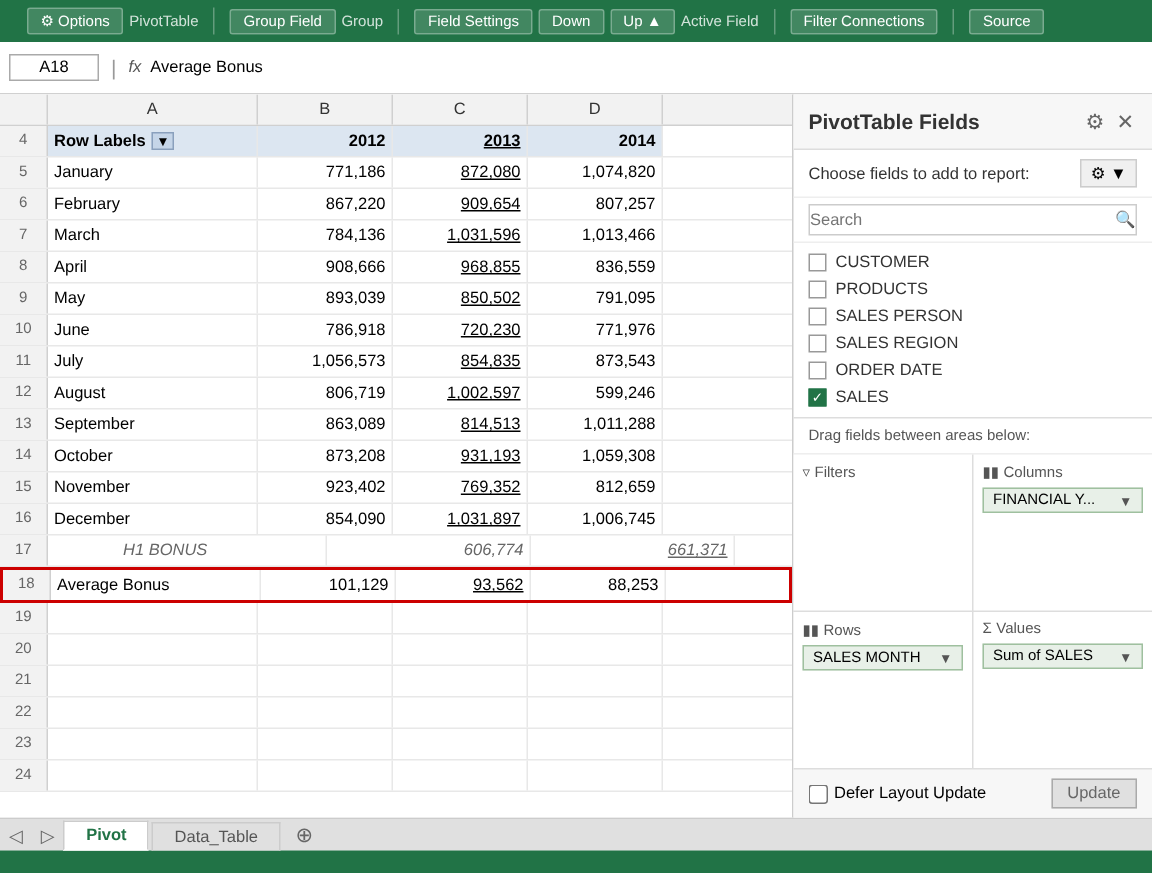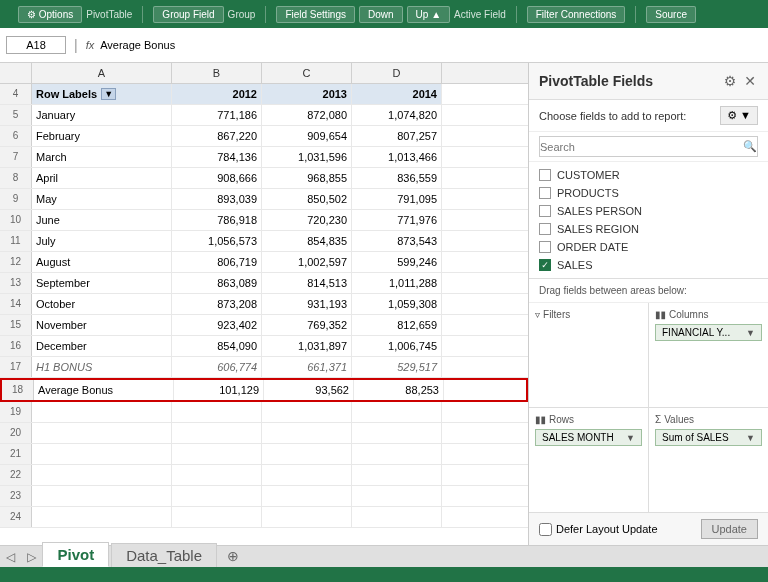--- a/index.html
+++ b/index.html
@@ -31,40 +31,40 @@
     .col-b { width: 90px; min-width: 90px; }
     .col-c { width: 90px; min-width: 90px; }
     .col-d { width: 90px; min-width: 90px; }
 
     .spreadsheet-body { overflow: hidden; }
     .ss-row { display: flex; border-bottom: 1px solid #e8e8e8; }
     .row-num { width: 32px; min-width: 32px; height: 20px; border-right: 1px solid #d0d0d0; text-align: center; line-height: 20px; font-size: 10px; color: #666; background: #f2f2f2; }
     .cell { height: 20px; line-height: 20px; font-size: 11px; padding: 0 4px; border-right: 1px solid #e8e8e8; overflow: hidden; white-space: nowrap; }
     .cell-a { width: 140px; min-width: 140px; }
     .cell-b { width: 90px; min-width: 90px; text-align: right; }
-    .cell-c { width: 90px; min-width: 90px; text-align: right; }
+    .cell-c { width: 90px; min-width: 90px; text-align: right; text-decoration: underline; }
     .cell-d { width: 90px; min-width: 90px; text-align: right; }
 
     .header-row .cell { background: #dce6f1; font-weight: bold; }
     .header-row .cell-a { display: flex; align-items: center; gap: 4px; }
     .filter-btn { background: #c5d5e8; border: 1px solid #8aa0bd; font-size: 9px; padding: 0 2px; cursor: pointer; }
 
-    .h1-bonus-row .cell { color: #666; font-style: italic; }
+    .h1-bonus-row .cell { color: #666; font-style: italic; margin-left: 46px; }
 
     .avg-bonus-row { border: 2px solid #cc0000 !important; }
     .avg-bonus-row .cell { background: #fff; }
     .avg-bonus-row .cell-a { font-weight: normal; }
 
     
     .status-bar { background: #217346; height: 40px; display: flex; align-items: center; padding: 0 10px; color: white; font-size: 10px; gap: 10px; }
     .status-right { margin-left: auto; display: flex; gap: 15px; }
 
     
     .sheet-tabs { background: #e0e0e0; height: 22px; display: flex; align-items: flex-end; border-top: 1px solid #ccc; }
-    .sheet-tab { padding: 3px 14px; font-size: 15px; cursor: pointer; border: 1px solid #ccc; border-bottom: none; background: #e0e0e0; color: #555; margin-right: 2px; }
+    .sheet-tab { padding: 3px 14px; font-size: 11px; cursor: pointer; border: 1px solid #ccc; border-bottom: none; background: #e0e0e0; color: #555; margin-right: 2px; }
     .sheet-tab.active { background: white; color: #217346; font-weight: bold; border-color: #ccc; border-bottom: 1px solid white; }
     .tab-add { padding: 3px 8px; font-size: 14px; cursor: pointer; color: #666; }
 
     
     .pivot-panel { width: 240px; background: white; border-left: 1px solid #ccc; display: flex; flex-direction: column; font-size: 11px; }
     .pivot-header { background: #f7f7f7; border-bottom: 1px solid #ddd; padding: 8px 10px; display: flex; align-items: center; justify-content: space-between; }
     .pivot-title { font-size: 14px; font-weight: bold; color: #333; }
     .pivot-header-icons { display: flex; gap: 4px; }
     .pivot-icon-btn { background: none; border: none; cursor: pointer; color: #666; font-size: 14px; padding: 2px; }
 

